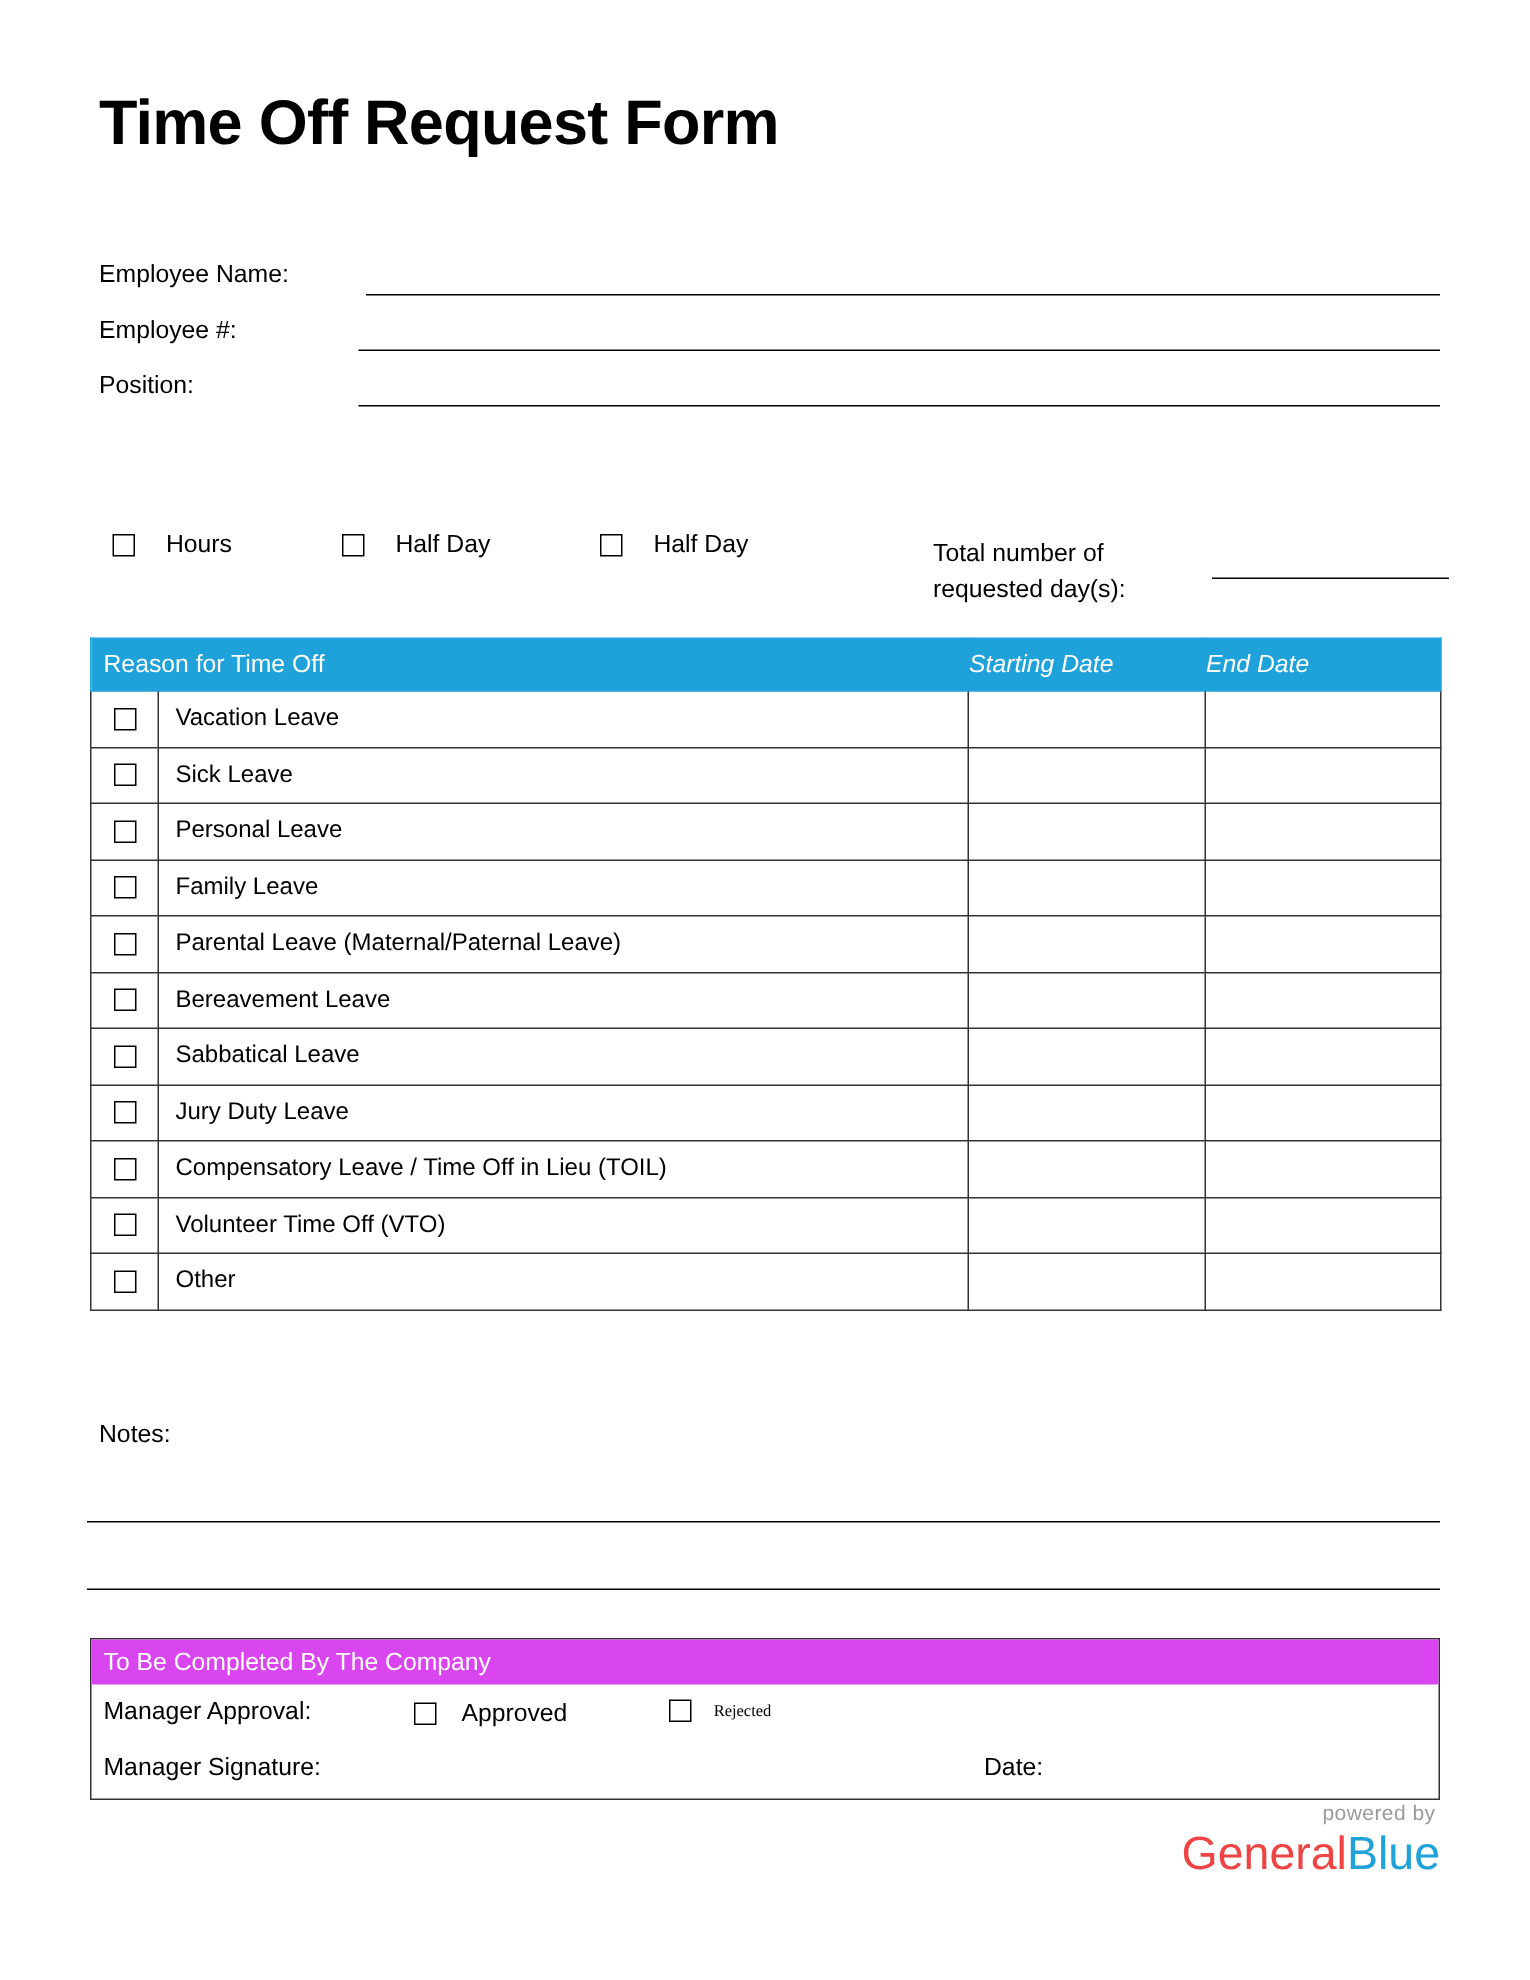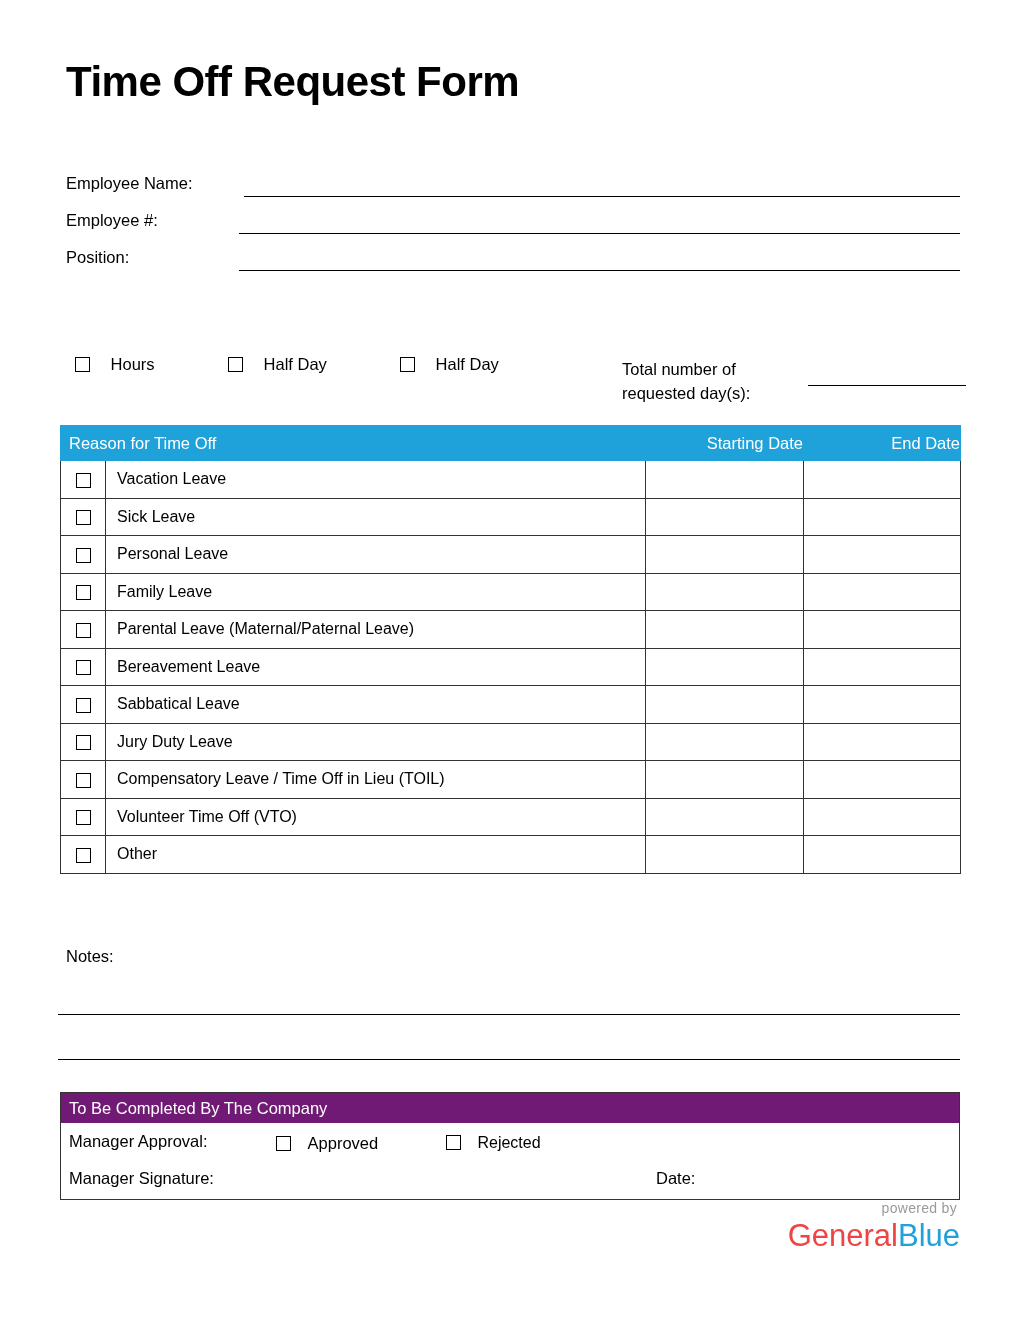--- a/index.html
+++ b/index.html
@@ -131,21 +131,21 @@
     height: 36.5px;
   }
   .reason-table thead th {
     background: #1fa2da;
     color: #ffffff;
     height: 34px;
     font-size: 16.5px;
     border: 1.2px solid #1fa2da;
   }
   th.th-reason { text-align: left; padding-left: 8px; }
-  th.th-start, th.th-end { text-align: right; }
+  th.th-start, th.th-end { text-align: left; font-style: italic; }
   .col-cb { width: 45px; }
   .col-name { width: 540px; }
   .col-start { width: 158px; }
   .col-end { width: 157px; }
   td.cb-cell {
     text-align: center;
     vertical-align: middle;
   }
   td.name-cell {
     padding-left: 11px;
@@ -180,21 +180,21 @@
   
   .company {
     position: absolute;
     left: 0px;
     top: 1092px;
     width: 900px;
     border: 1.2px solid #333333;
     box-sizing: border-box;
   }
   .company-header {
-    background: #701a75;
+    background: #d946ef;
     color: #ffffff;
     font-size: 16.5px;
     padding: 5px 0 5px 8px;
     height: 20px;
     line-height: 20px;
   }
   .company-body {
     padding: 0;
     position: relative;
     height: 76px;
@@ -212,21 +212,22 @@
   .approved-opt {
     position: absolute;
     left: 215px;
     top: 10px;
     font-size: 16.5px;
   }
   .rejected-opt {
     position: absolute;
     left: 385px;
     top: 10px;
-    font-size: 16px;
+    font-size: 11px;
+    font-family: Liberation Serif, serif;
   }
   .approved-opt .lab, .rejected-opt .lab {
     margin-left: 12px;
     vertical-align: middle;
   }
   .sig-row {
     position: relative;
     height: 38px;
   }
   .sig-label {

